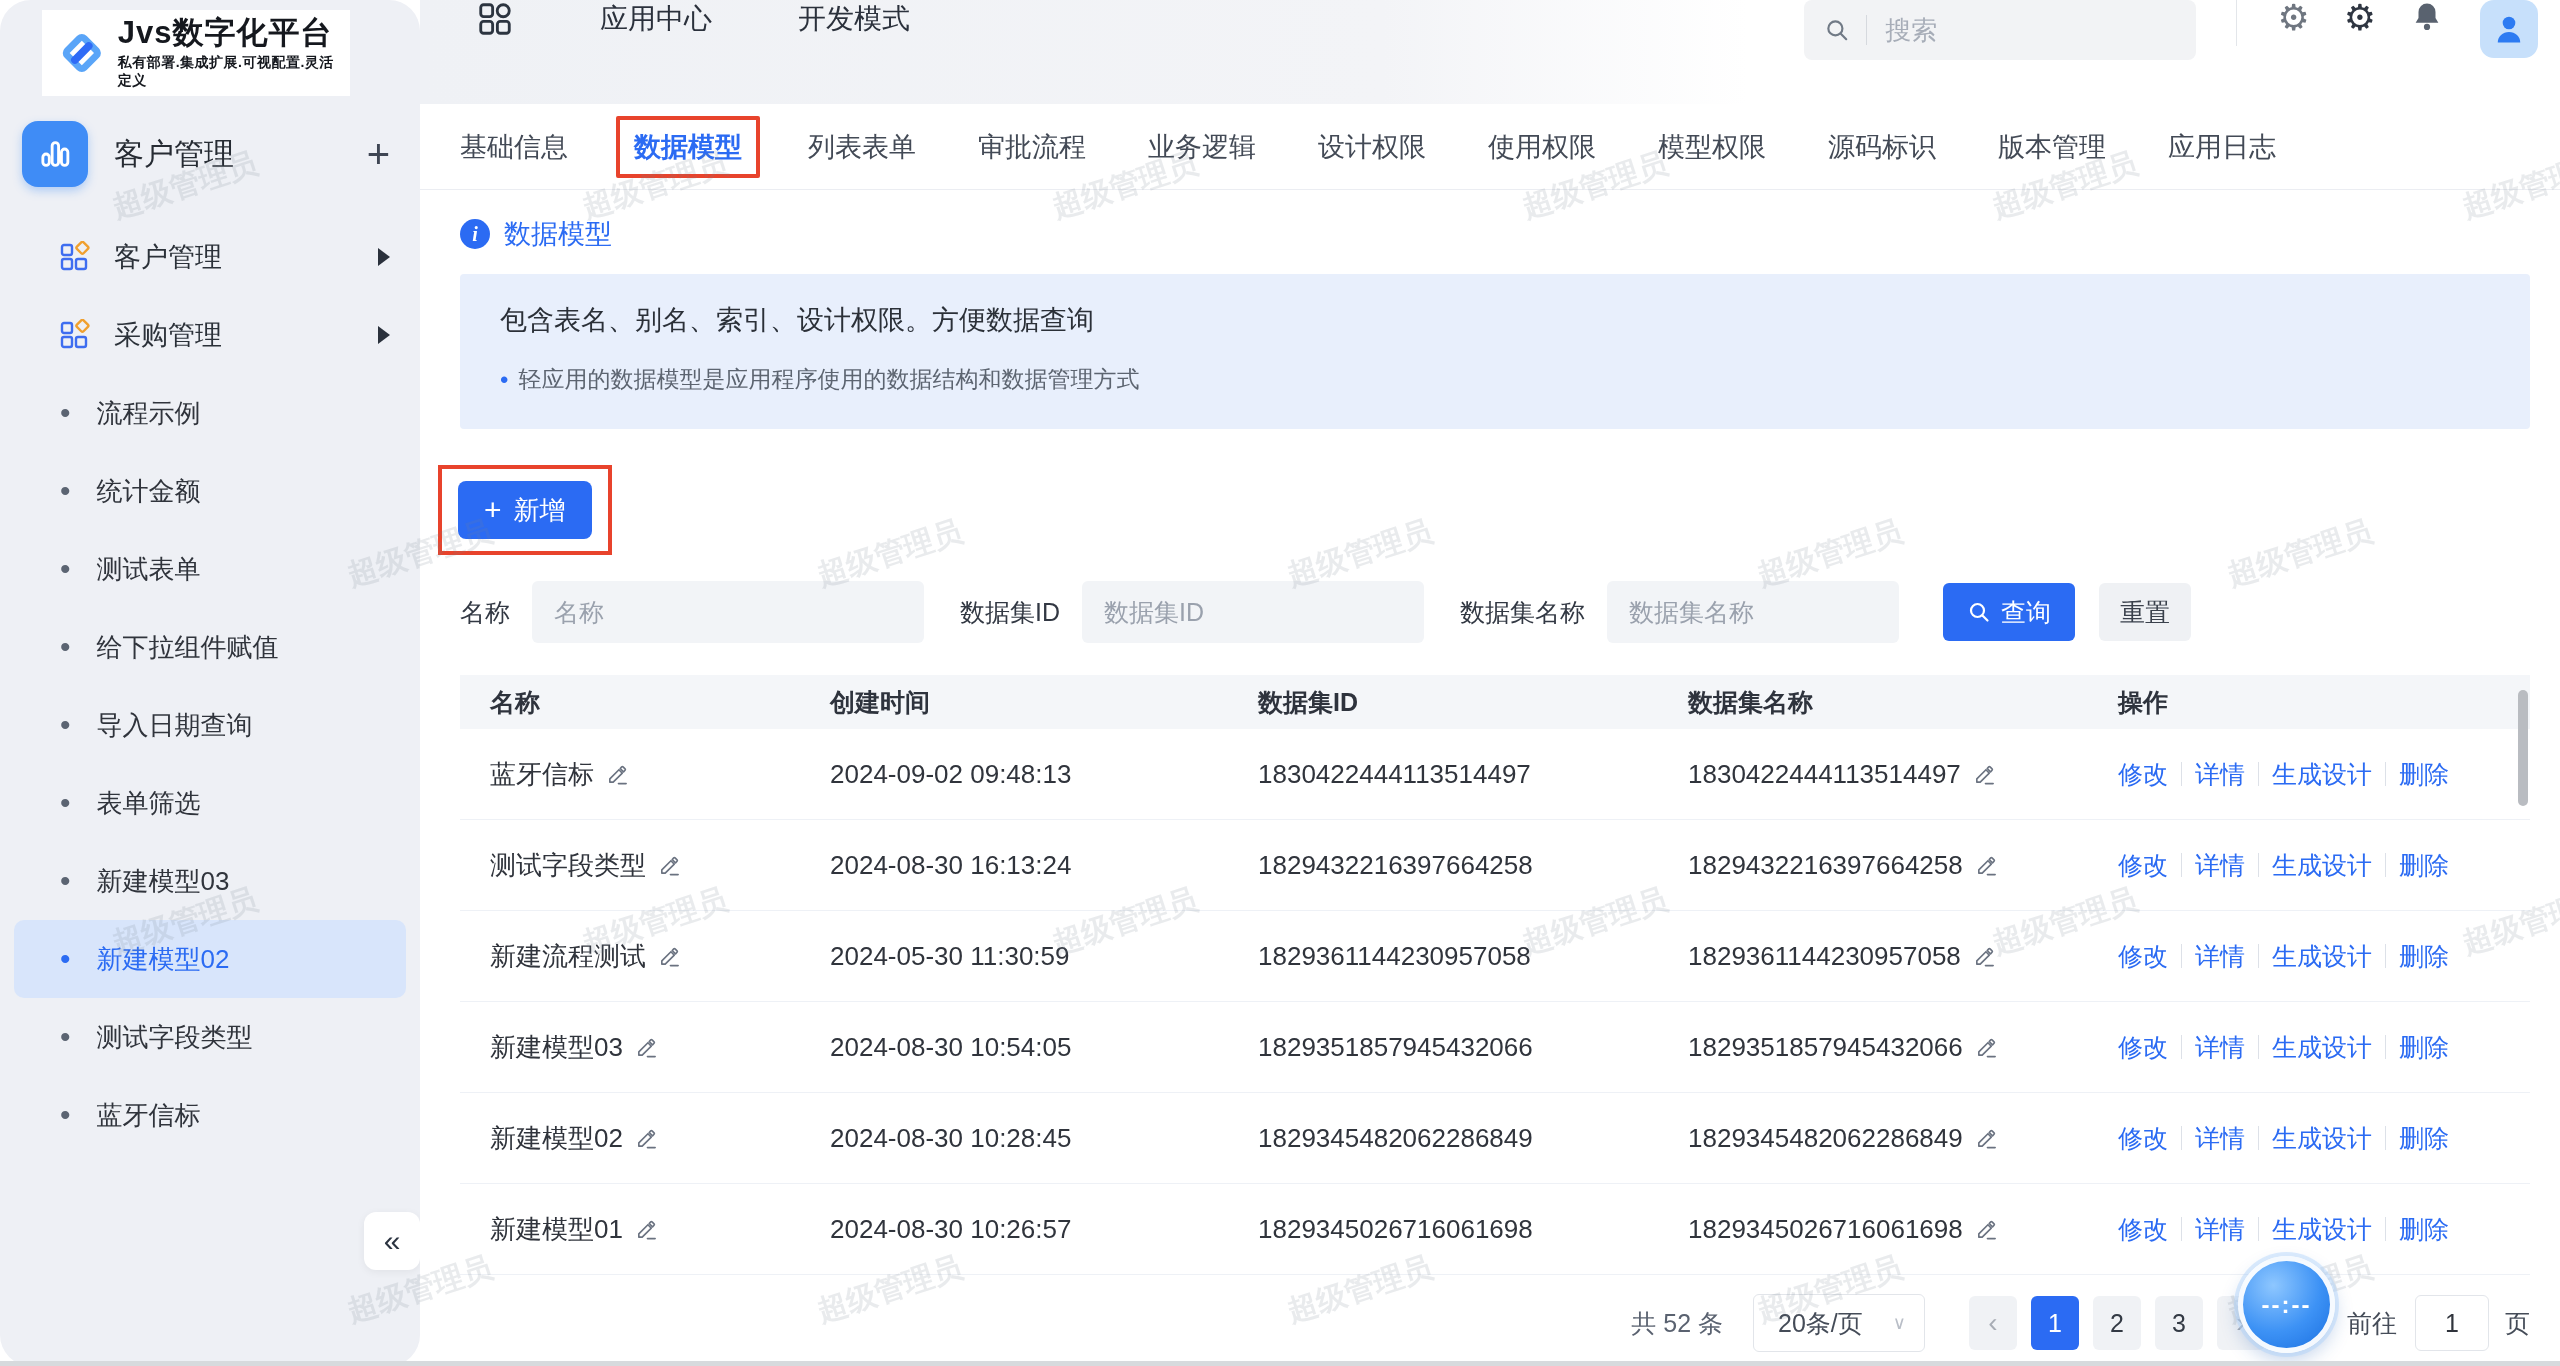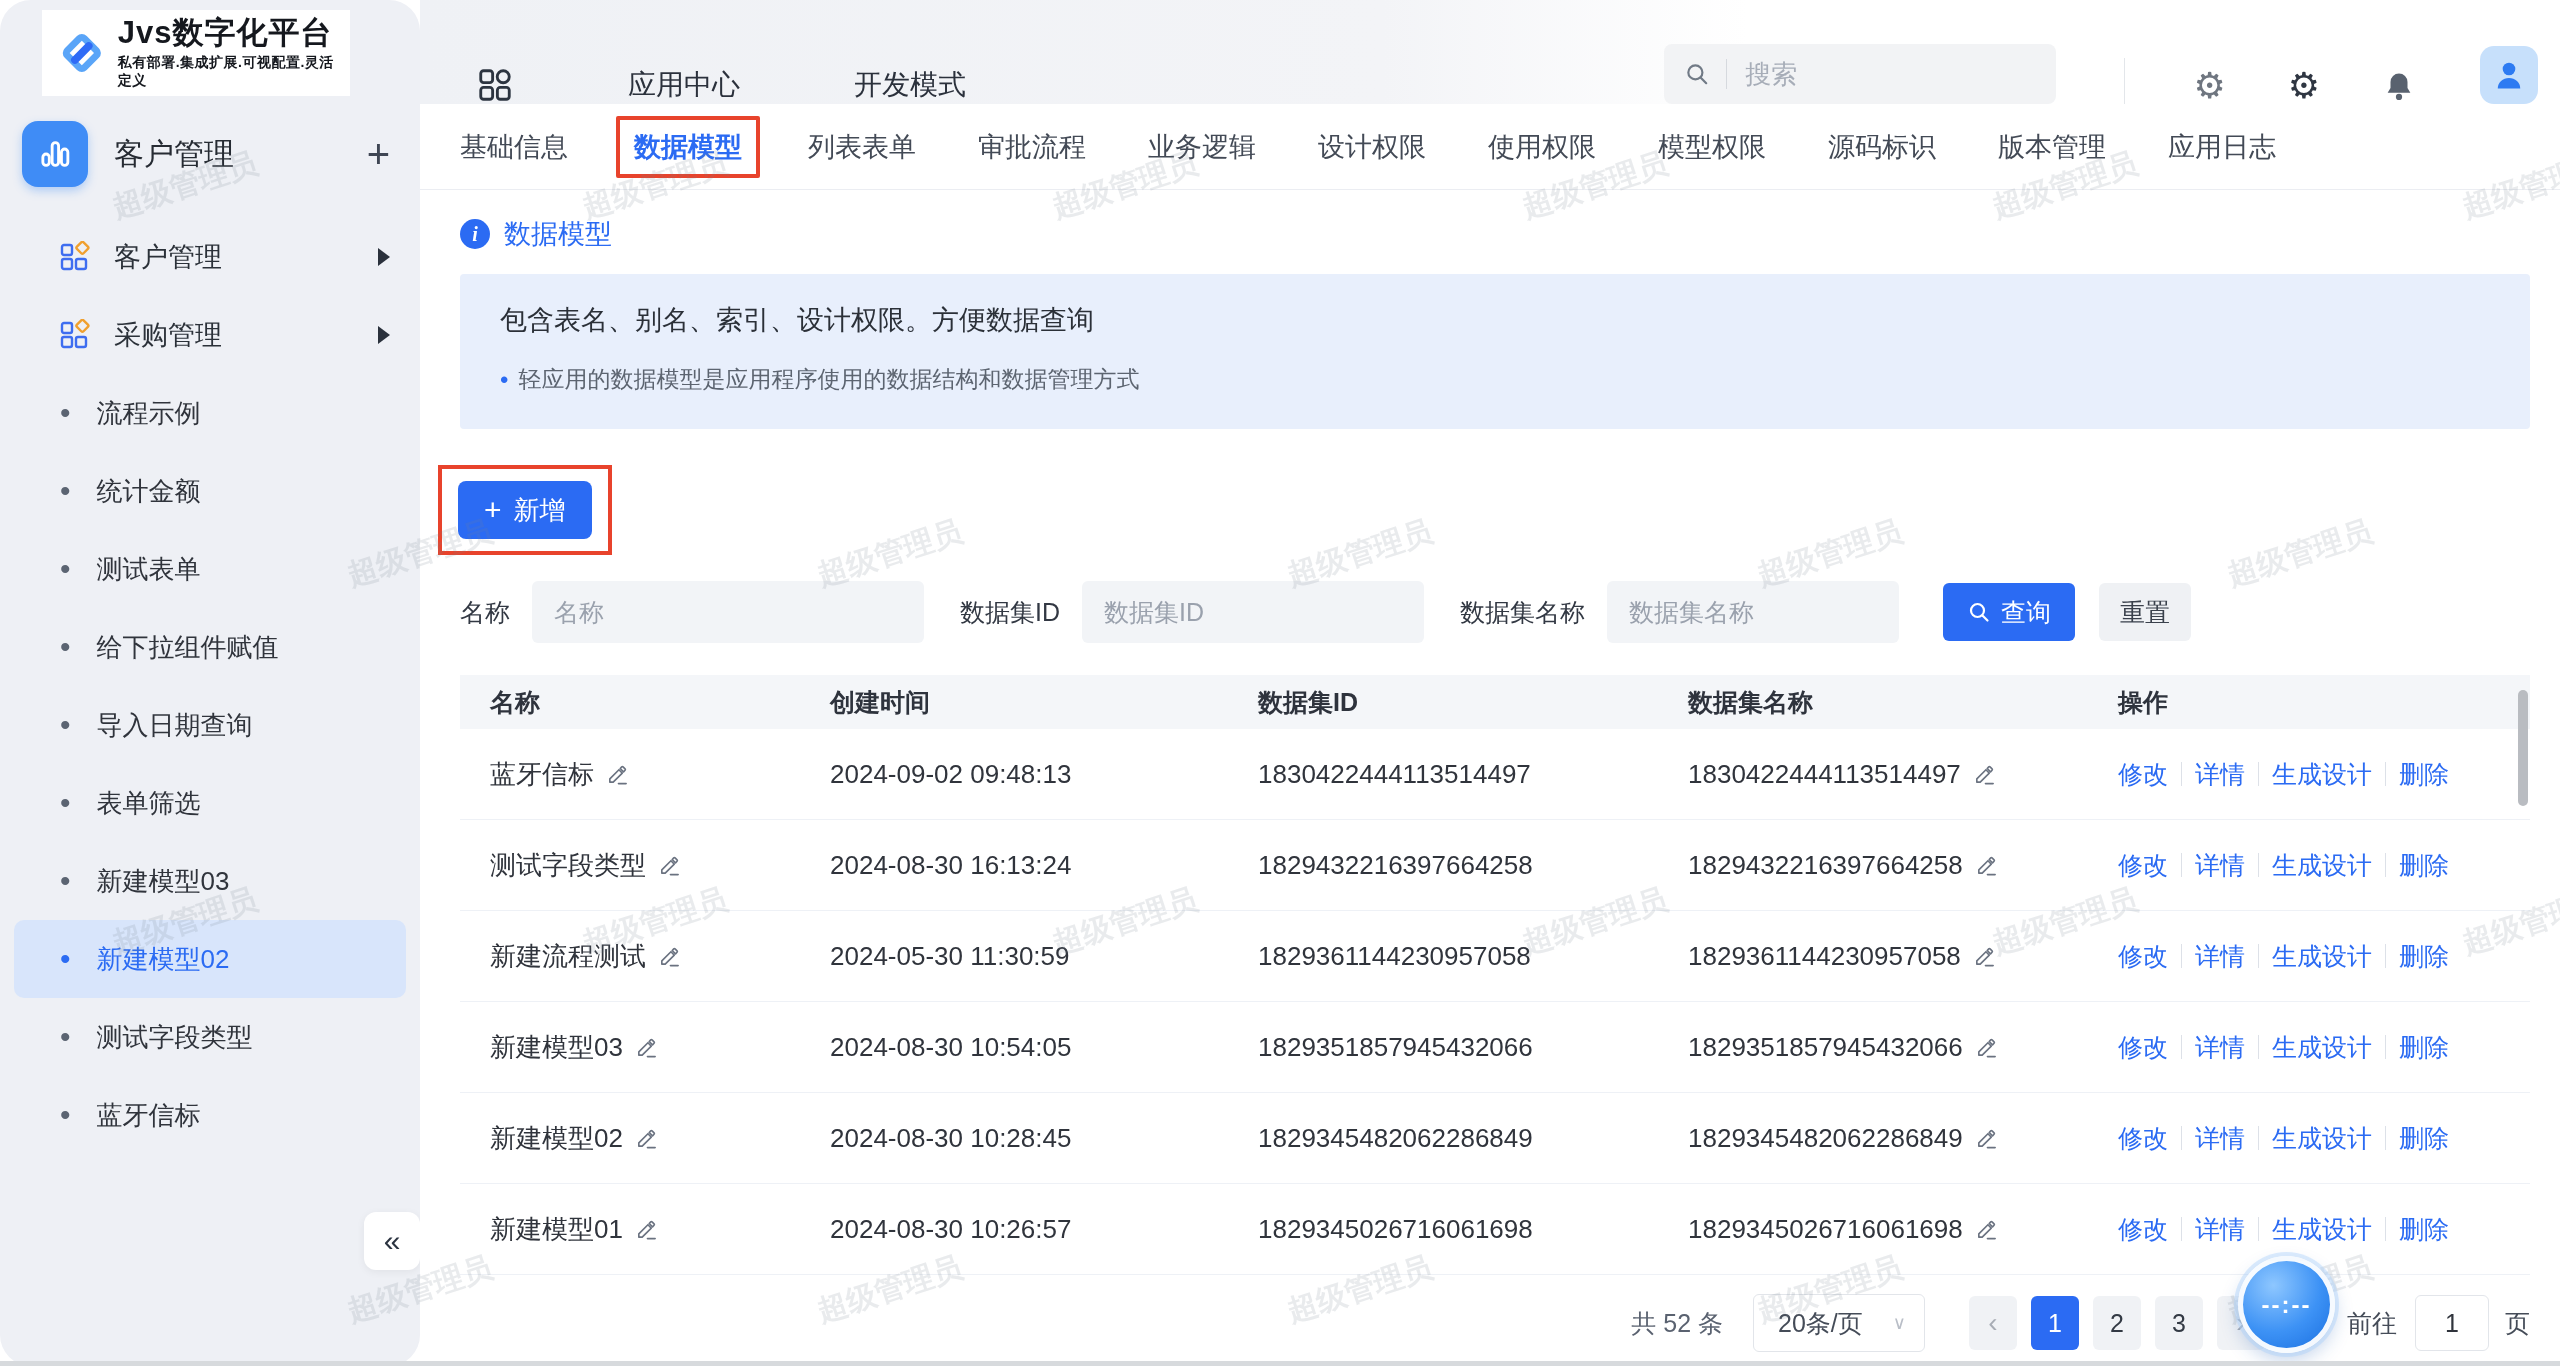--- a/index.html
+++ b/index.html
@@ -28,21 +28,21 @@
   .g-arrow { margin-left:auto; width:0; height:0; border-top:9px solid transparent; border-bottom:9px solid transparent; border-left:12px solid #2a313c; }
   .side-item { padding-left:60px; }
   .dot { font-size:30px; color:#5b6472; line-height:30px; }
   .side-label { font-size:26px; color:#30343c; margin-left:26px; }
   .side-item.selected { background:#d8e5fb; border-radius:10px; margin:0 14px; padding-left:46px; }
   .side-item.selected .dot { color:#2b6bf3; }
   .side-item.selected .side-label { color:#2b6bf3; }
   .collapse-btn { position:absolute; right:0; bottom:96px; width:56px; height:58px; background:#fff; border:0; border-radius:12px; font-size:30px; color:#2b3340; cursor:pointer; box-shadow:0 2px 8px rgba(0,0,0,.06); }
 
   
-  #topbar { position:absolute; left:420px; top:0; right:0; height:104px; background:linear-gradient(90deg,#eff1f5 0%,#f3f4f7 45%,#ffffff 62%); display:flex; align-items:flex-end; z-index:20;gap:28px; }
+  #topbar { position:absolute; left:420px; top:0; right:0; height:104px; background:linear-gradient(90deg,#eff1f5 0%,#f3f4f7 45%,#ffffff 62%); display:flex; align-items:flex-start; z-index:20; }
   .tb-grid { margin-left:56px; }
   .tb-link { font-size:28px; color:#2b313c; margin-left:86px; cursor:pointer; }
   .tb-search { margin-left:auto; width:392px; height:60px; background:#f2f3f5; border-radius:8px; display:flex; align-items:center; padding:0 20px; }
   .tb-search svg { flex:0 0 auto; }
   .tb-search .sdiv { width:1px; height:30px; background:#d6d9de; margin:0 18px 0 16px; }
   .tb-search input { border:0; outline:0; background:transparent; font-size:26px; color:#30343c; width:100%; font-family:inherit; }
   .tb-search input::placeholder { color:#a7adb8; }
   .tb-vdiv { width:1px; height:46px; background:#e3e6ea; margin:0 40px; }
   .tb-icon { font-size:36px; line-height:36px; margin-right:34px; cursor:pointer; }
   .gear1 { color:#6f7680; }

